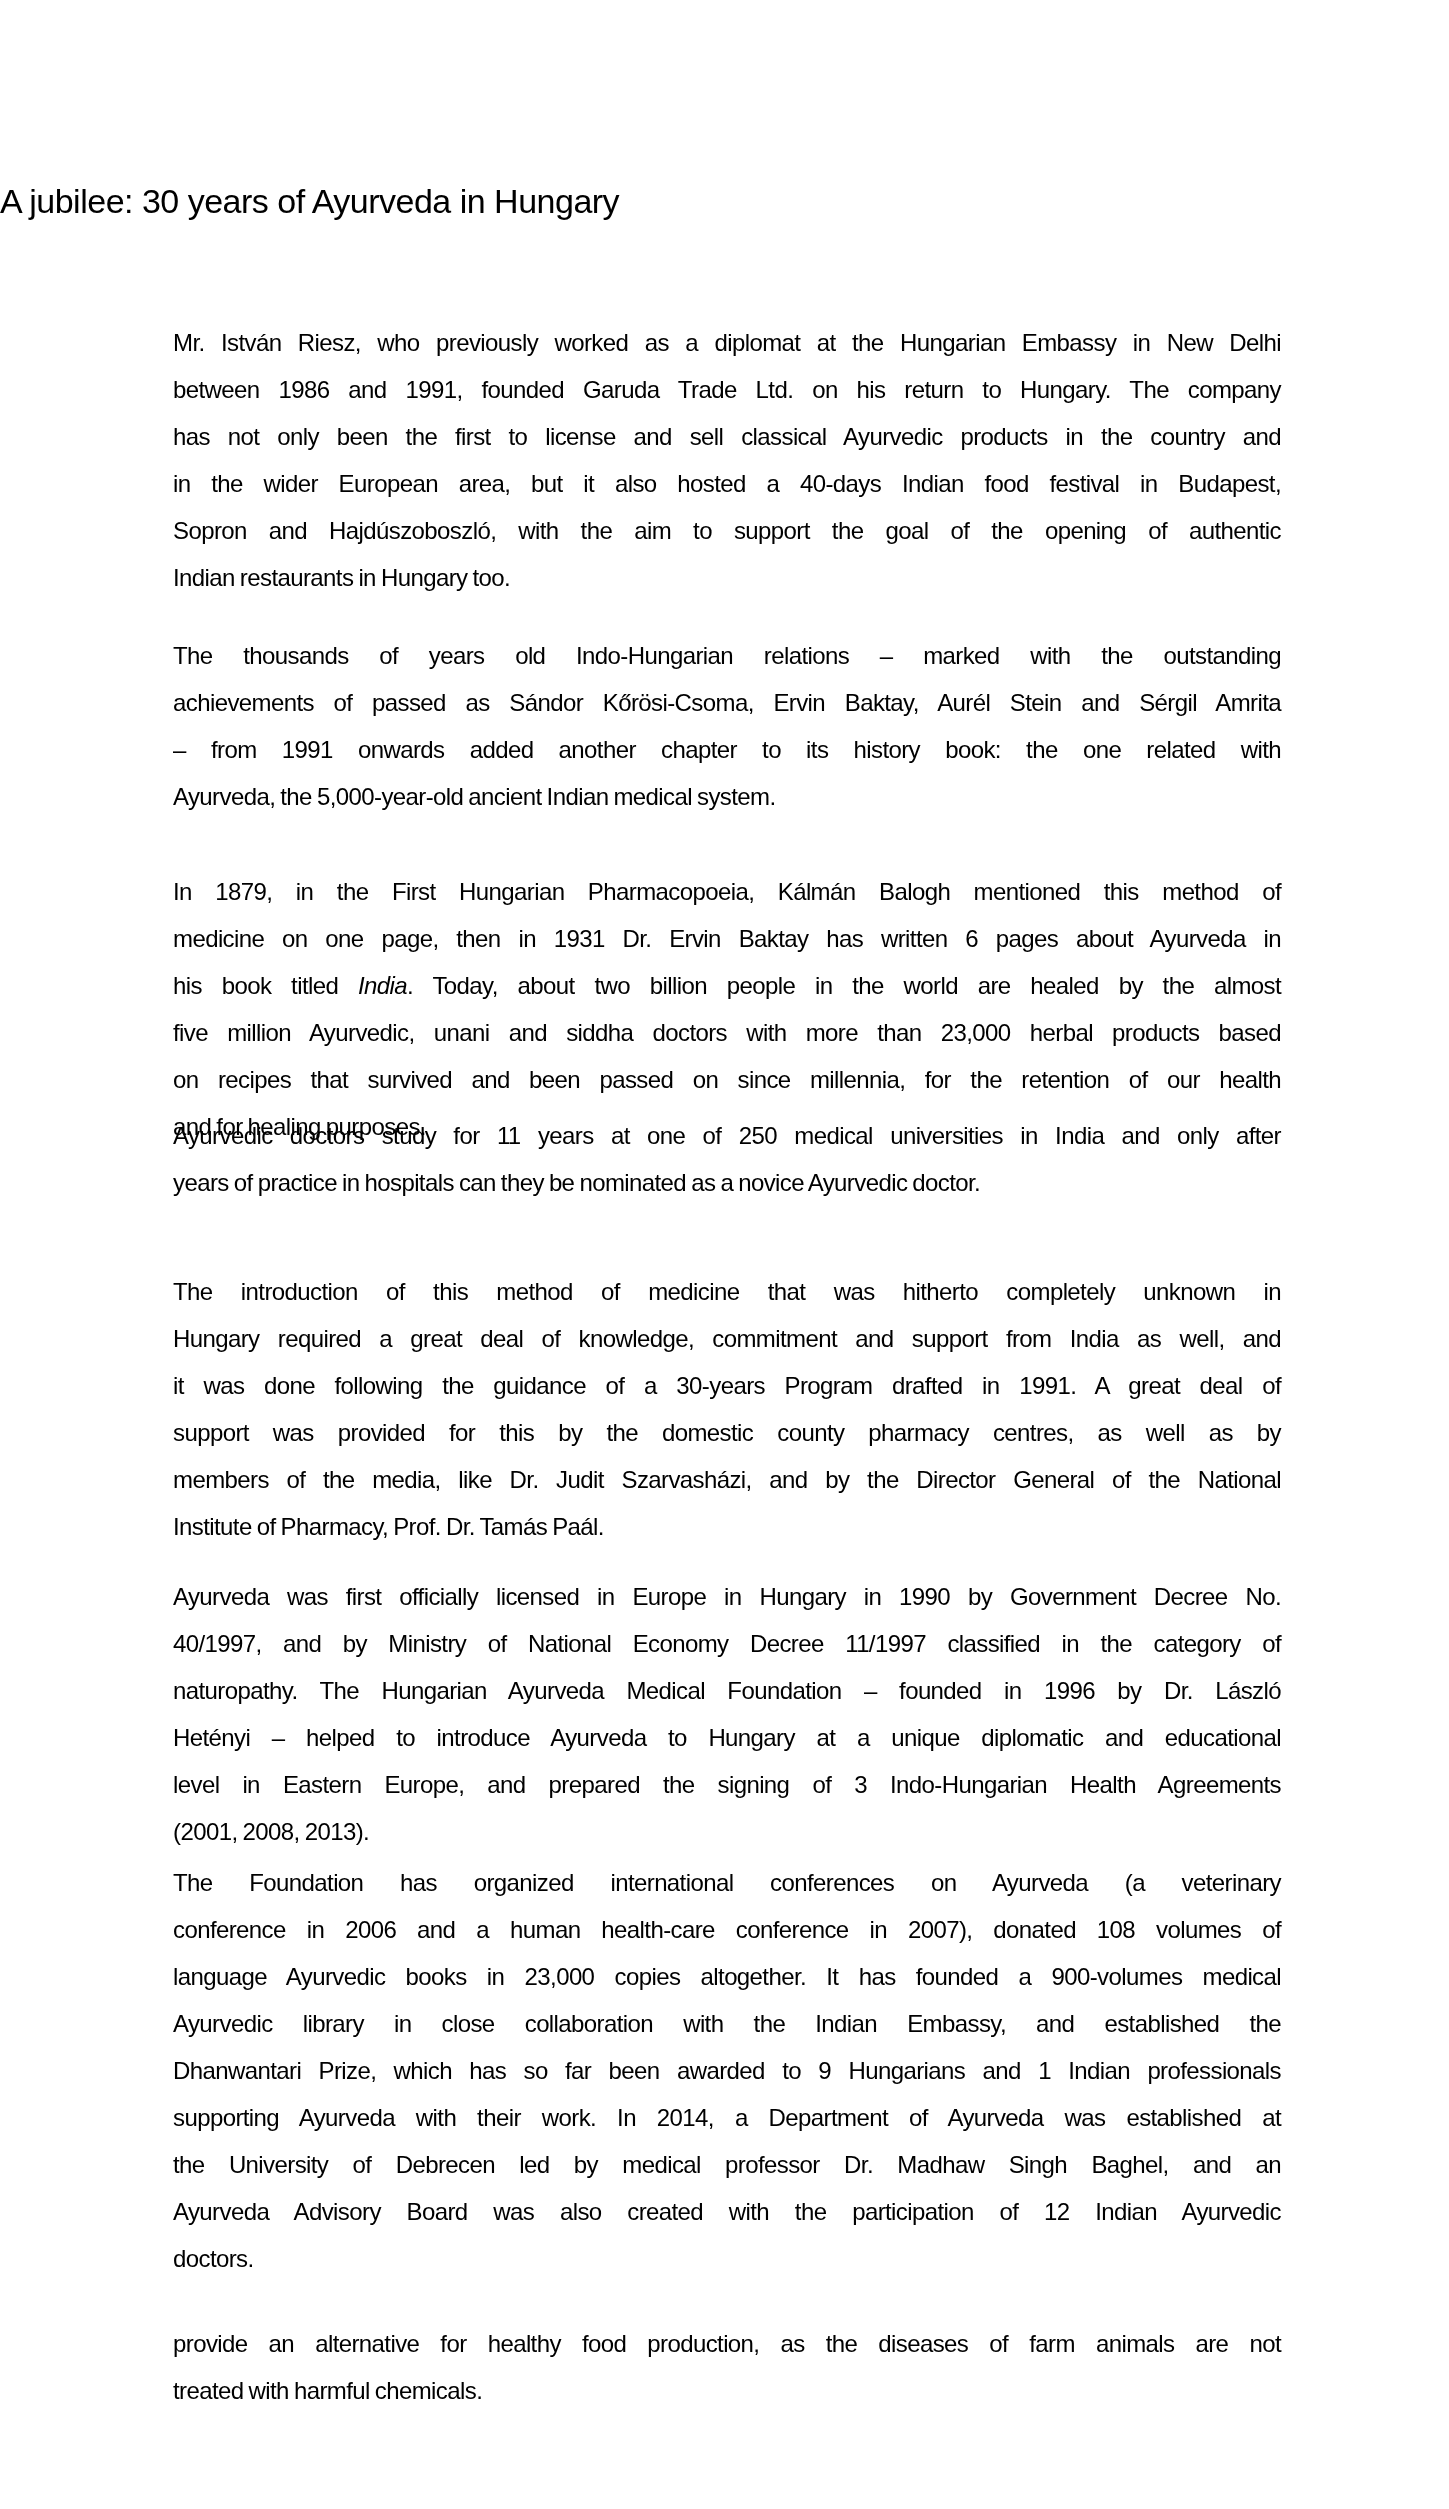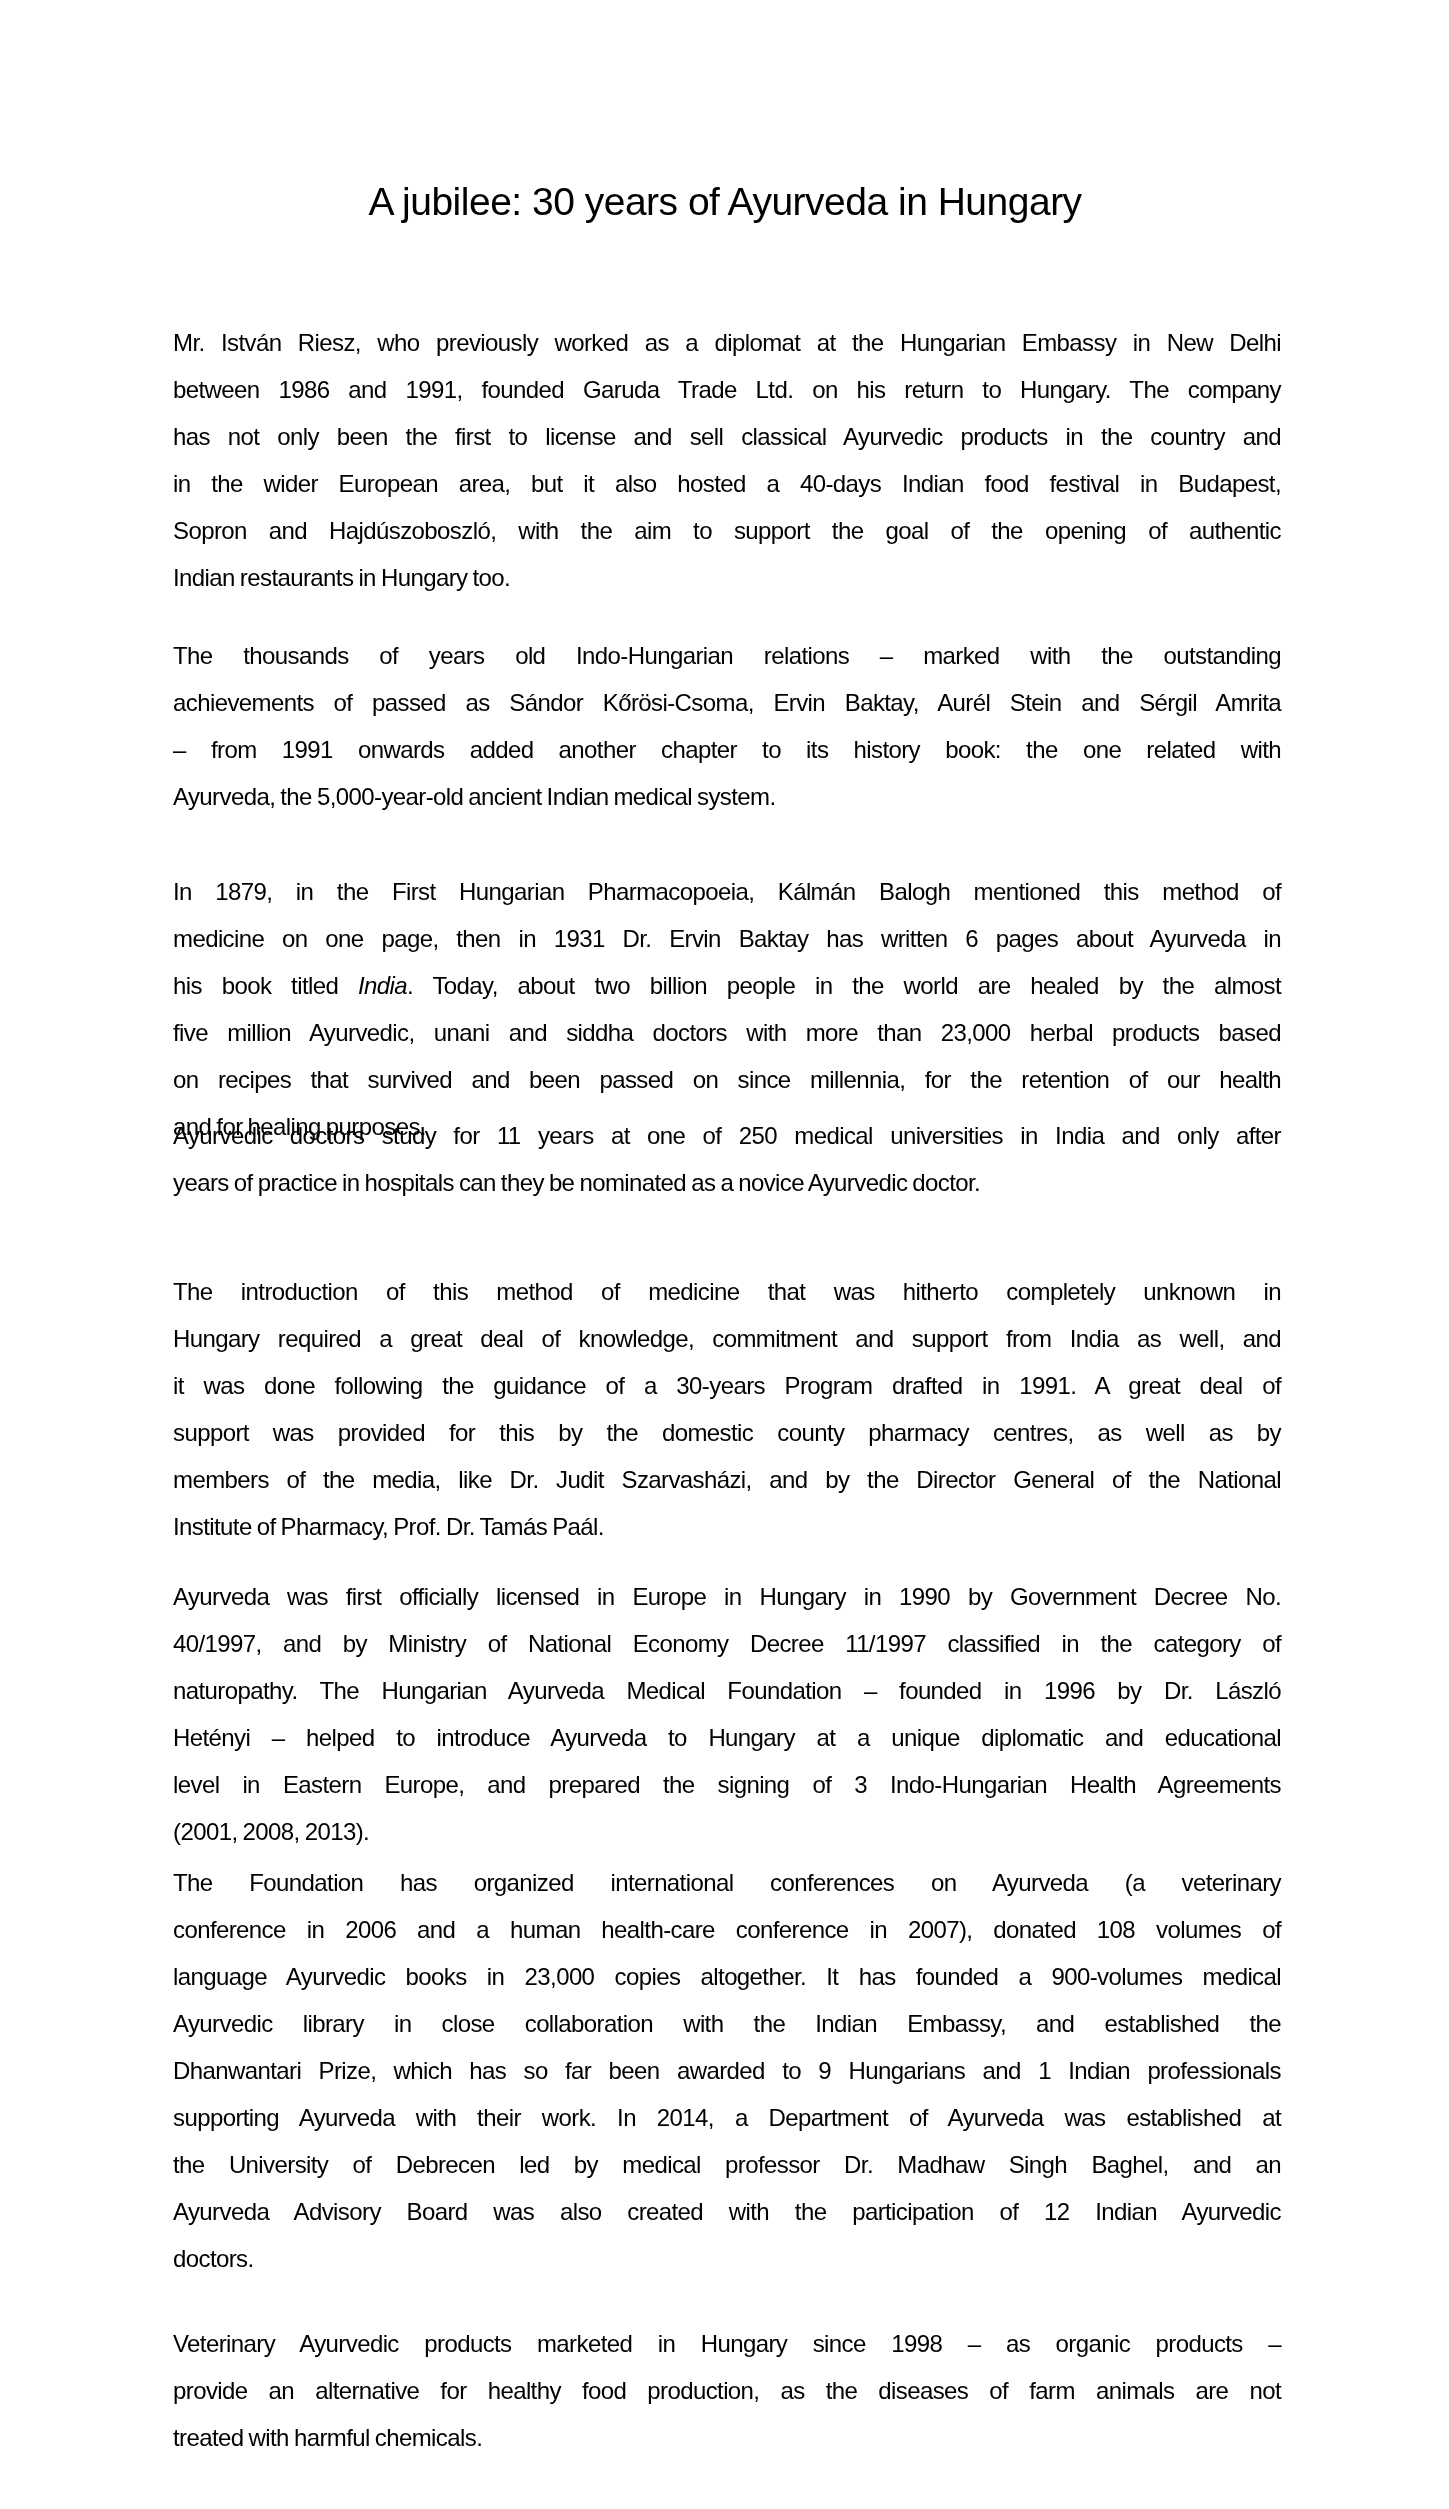--- a/index.html
+++ b/index.html
@@ -19,22 +19,21 @@
       position: absolute;
       left: 0; top: 0;
       width: 1450px;
       height: 2509px;
     }
     .title {
       position: absolute;
       left: 0;
       width: 1450px;
       top: 174px;
-      text-align: center;
-      font-size: 39px;
+      font-size: 34px;
       line-height: 55px;
       font-weight: normal;
       margin: 0;
       letter-spacing: -0.5px;
     }
     .para {
       position: absolute;
       left: 173px;
       width: 1108px;
       margin: 0;
@@ -112,18 +111,17 @@
       <span class="line">conference in 2006 and a human health-care conference in 2007), donated 108 volumes of</span>
       <span class="line">language Ayurvedic books in 23,000 copies altogether. It has founded a 900-volumes medical</span>
       <span class="line">Ayurvedic library in close collaboration with the Indian Embassy, and established the</span>
       <span class="line">Dhanwantari Prize, which has so far been awarded to 9 Hungarians and 1 Indian professionals</span>
       <span class="line">supporting Ayurveda with their work. In 2014, a Department of Ayurveda was established at</span>
       <span class="line">the University of Debrecen led by medical professor Dr. Madhaw Singh Baghel, and an</span>
       <span class="line">Ayurveda Advisory Board was also created with the participation of 12 Indian Ayurvedic</span>
       <span class="line last">doctors.</span>
     </div>
   <div class="para" style="top:2316px">
-      <span class="line">Veterinary Ayurvedic products marketed in Hungary since 1998 – as organic products –</span>
       <span class="line">provide an alternative for healthy food production, as the diseases of farm animals are not</span>
       <span class="line last">treated with harmful chemicals.</span>
     </div>
 </div>
 
 
 </body></html>

